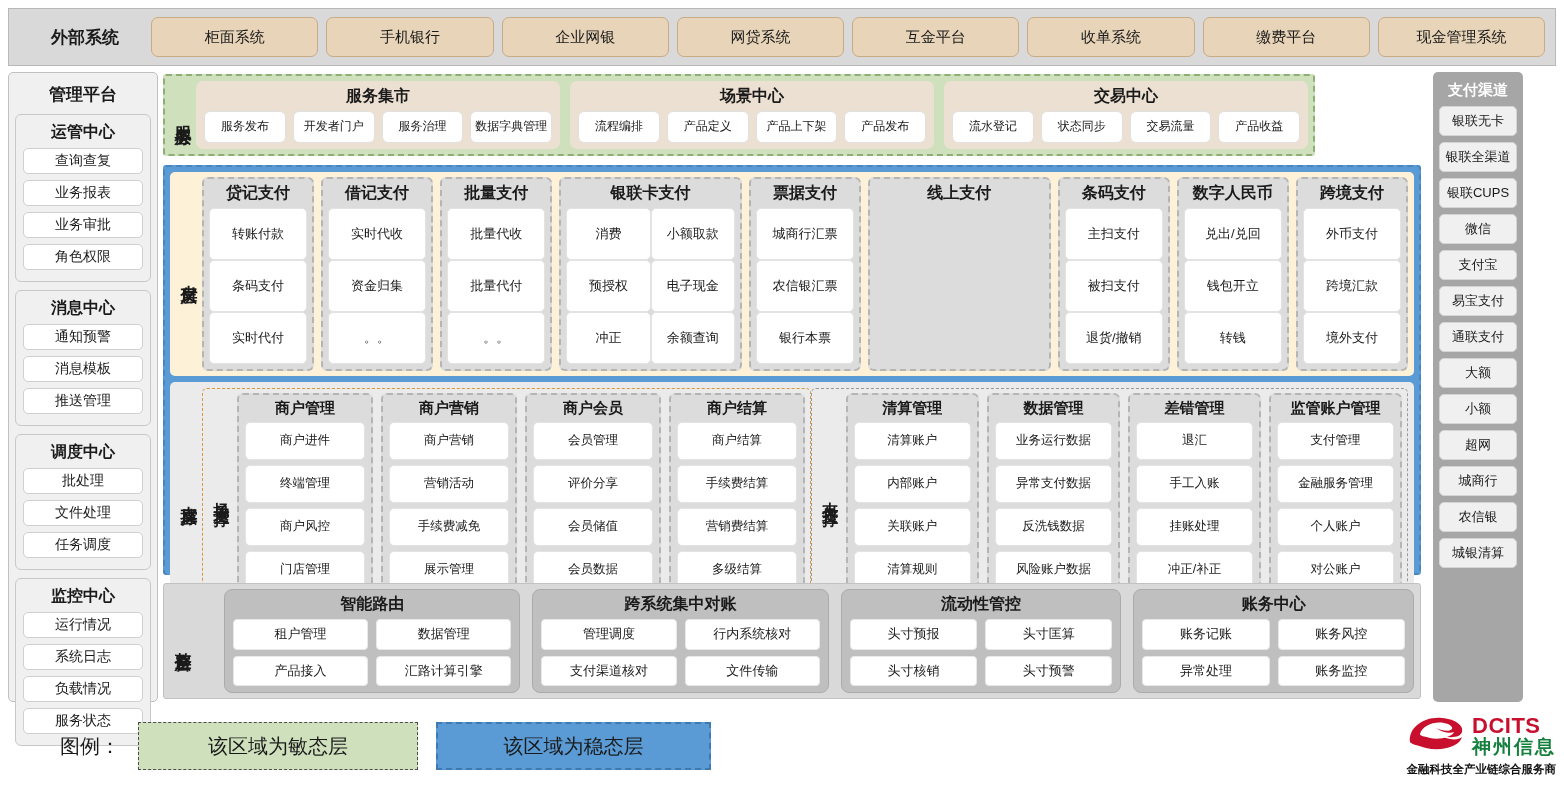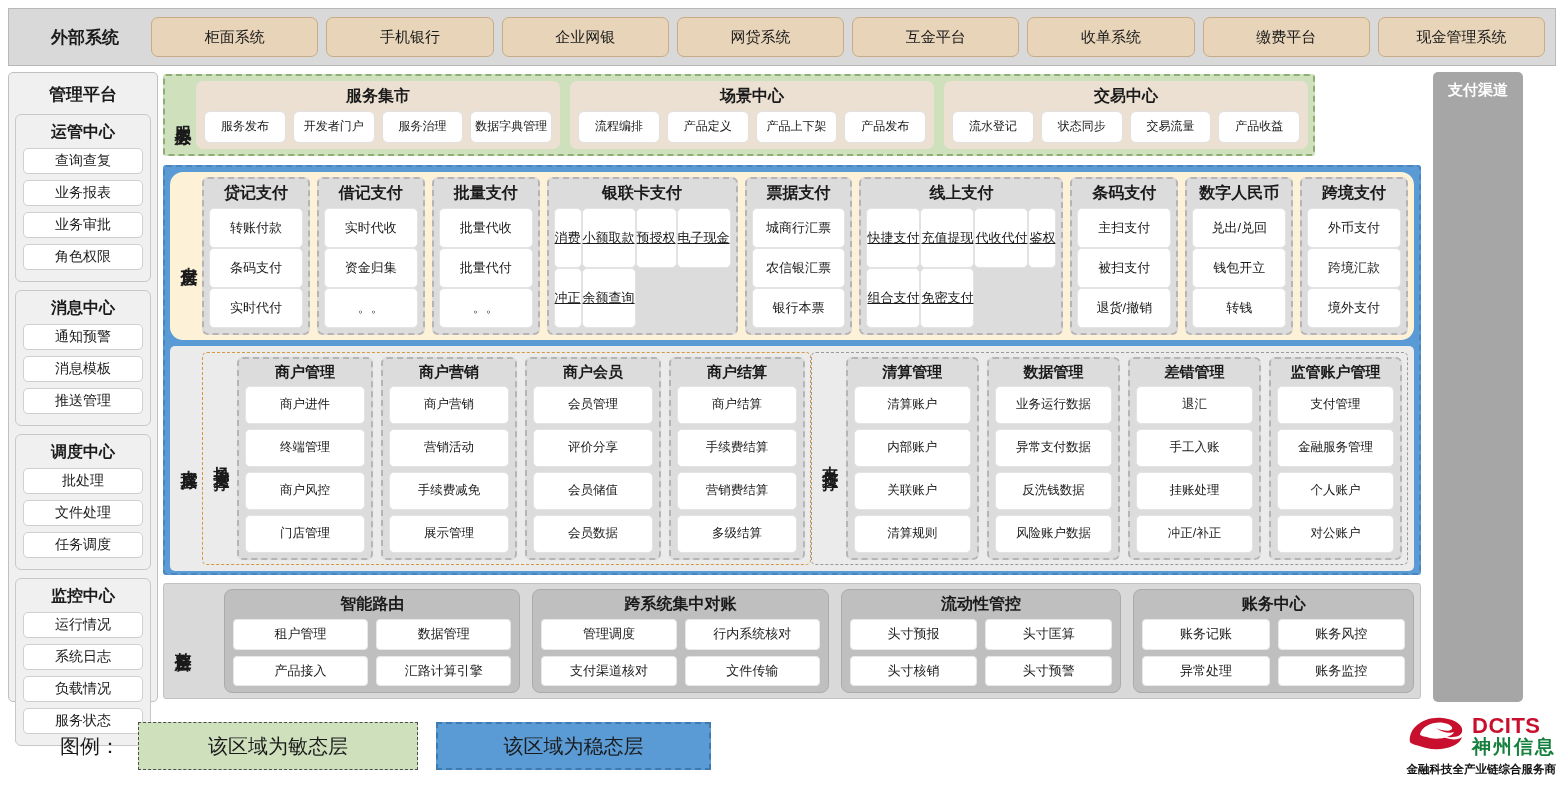--- a/index.html
+++ b/index.html
@@ -94,35 +94,35 @@
 
   
   .stable {
     position: absolute; left: 163px; top: 165px; width: 1258px; height: 410px;
     background: #5b9bd5; border: 2px dashed #4a86bd; border-radius: 3px;
     padding: 5px;
   }
 
   
   .pay {
-    height: 168px; background: #fdf2d8; border-radius: 13px;
+    height: 204px; background: #fdf2d8; border-radius: 5px;
     display: flex; align-items: stretch; padding: 5px 6px;
     margin-bottom: 6px;
   }
   .pay-groups { display: flex; flex: 1; gap: 7px; }
   .pay-group {
     background: #dcdcdc; border: 2px dashed #b5b5b5; border-radius: 6px;
     padding: 2px 5px 5px; display: flex; flex-direction: column;
   }
   .pay-group.w1 { flex: 1; }
   .pay-group.w2 { flex: 1.72; }
   .pay-group-title { font-size: 16px; font-weight: bold; text-align: center; padding: 2px 0 4px; }
   .pay-items { display: grid; gap: 0; flex: 1; }
   .pay-items.c1 { grid-template-columns: 1fr; }
-  .pay-items.c2 { grid-template-columns: 1fr 1fr 1fr 1fr; text-decoration: underline; }
+  .pay-items.c2 { grid-template-columns: 1fr 1fr; }
   .pay-items .chip { font-size: 13px; border-radius: 5px; border-color: #e3e3e3; }
 
   
   .sup {
     height: 225px; background: #ebebeb; border-radius: 5px;
     display: flex; align-items: stretch; padding: 6px;
   }
   .sup-zones { display: flex; flex: 1; }
   .zone {
     flex: 1; display: flex; align-items: stretch;
@@ -230,20 +230,35 @@
           <div class="chip mgmt-chip">运行情况</div>
           <div class="chip mgmt-chip">系统日志</div>
           <div class="chip mgmt-chip">负载情况</div>
           <div class="chip mgmt-chip">服务状态</div>
         </div>
       </div>
   </div>
 
   <div class="chan">
     <div class="chan-title">支付渠道</div>
+    <div id="chan-items">
+        <div class="chip chan-chip">银联无卡</div>
+        <div class="chip chan-chip">银联全渠道</div>
+        <div class="chip chan-chip">银联CUPS</div>
+        <div class="chip chan-chip">微信</div>
+        <div class="chip chan-chip">支付宝</div>
+        <div class="chip chan-chip">易宝支付</div>
+        <div class="chip chan-chip">通联支付</div>
+        <div class="chip chan-chip">大额</div>
+        <div class="chip chan-chip">小额</div>
+        <div class="chip chan-chip">超网</div>
+        <div class="chip chan-chip">城商行</div>
+        <div class="chip chan-chip">农信银</div>
+        <div class="chip chan-chip">城银清算</div>
+      </div>
   </div>
 
   <div class="svc">
     <div class="vlabel">服务层</div>
     <div class="svc-groups" id="svc-groups">
         <div class="svc-group">
           <div class="svc-group-title">服务集市</div>
           <div class="svc-items">
             <div class="chip">服务发布</div>
             <div class="chip">开发者门户</div>
@@ -315,28 +330,20 @@
           <div class="pay-group w1">
             <div class="pay-group-title">票据支付</div>
             <div class="pay-items c1">
               <div class="chip">城商行汇票</div>
               <div class="chip">农信银汇票</div>
               <div class="chip">银行本票</div>
             </div>
           </div>
           <div class="pay-group w2">
             <div class="pay-group-title">线上支付</div>
-            <div class="pay-items c2">
-              <div class="chip">快捷支付</div>
-              <div class="chip">充值提现</div>
-              <div class="chip">代收代付</div>
-              <div class="chip">鉴权</div>
-              <div class="chip">组合支付</div>
-              <div class="chip">免密支付</div>
-            </div>
           </div>
           <div class="pay-group w1">
             <div class="pay-group-title">条码支付</div>
             <div class="pay-items c1">
               <div class="chip">主扫支付</div>
               <div class="chip">被扫支付</div>
               <div class="chip">退货/撤销</div>
             </div>
           </div>
           <div class="pay-group w1">

